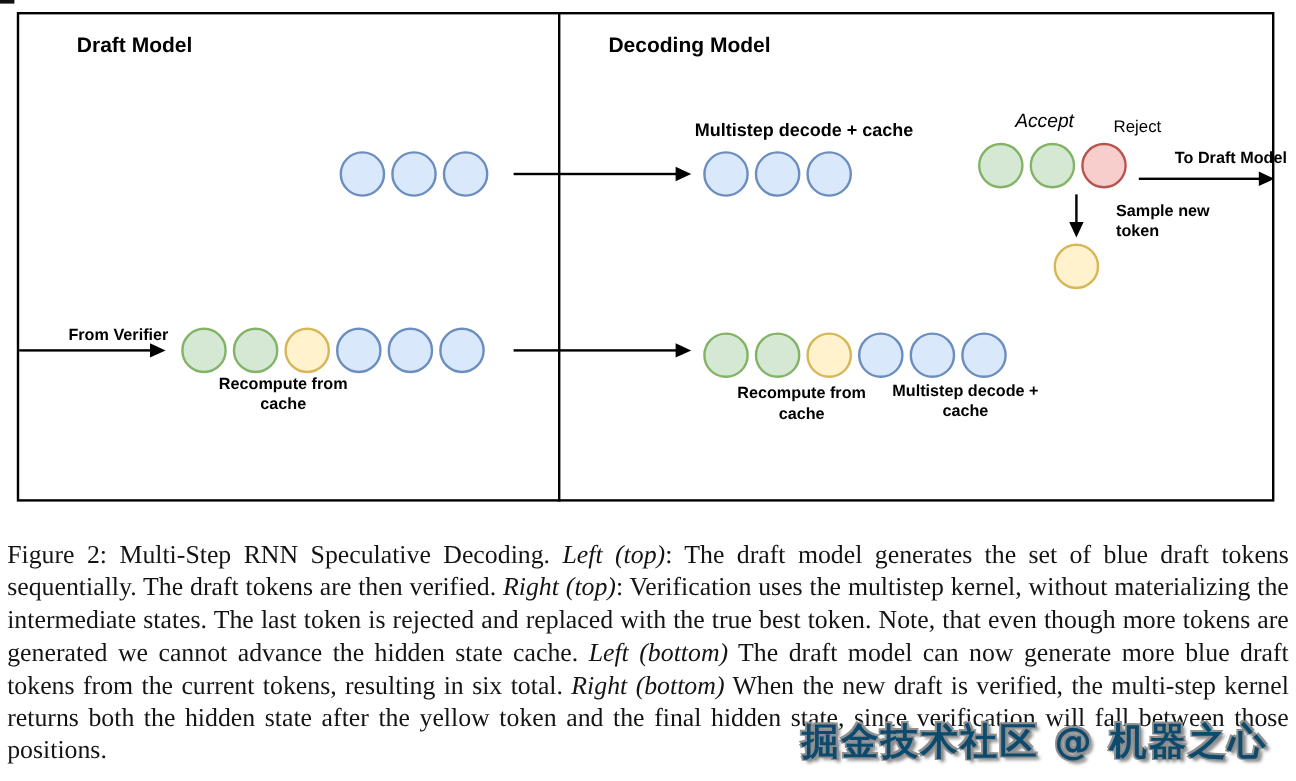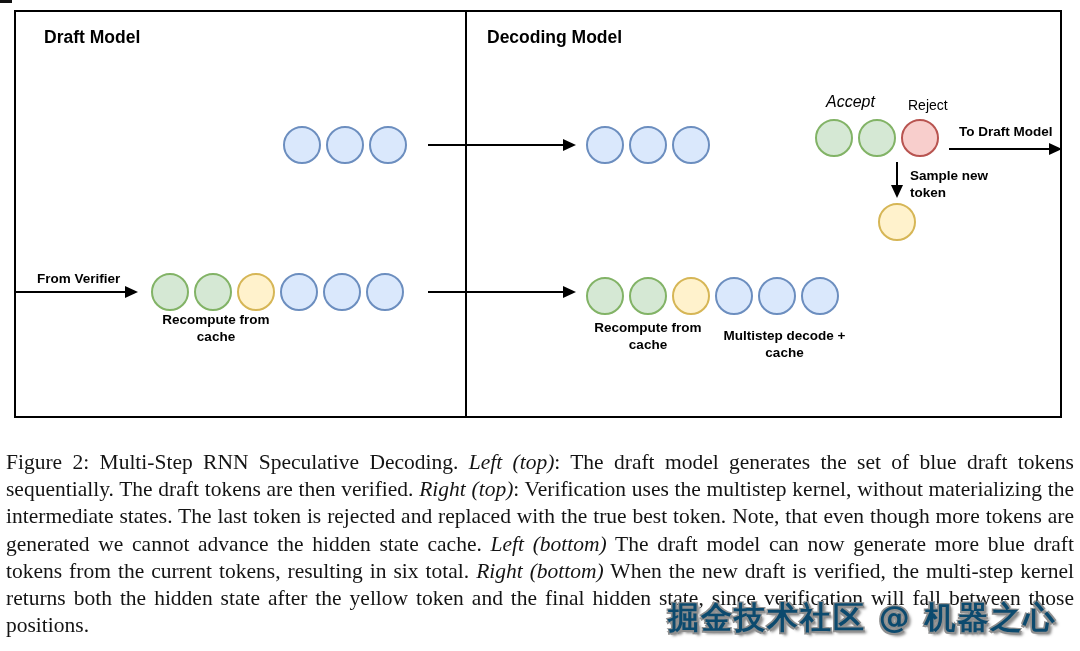--- a/index.html
+++ b/index.html
@@ -1,18 +1,18 @@
 <!DOCTYPE html>
 <html><head>
 <meta charset="utf-8">
 <style>
   html,body{margin:0;padding:0;background:#fff;}
   .page{position:relative;width:1080px;height:651px;background:#fff;overflow:hidden;
         font-family:"Liberation Sans",sans-serif;color:#000;}
-  .abs{position:absolute;}
+  .abs{position:absolute;margin-left:20px;}
   
   .frame{position:absolute;left:14px;top:10px;width:1048px;height:408px;
          border:2px solid #000;box-sizing:border-box;background:#fff;}
   .divider{position:absolute;left:465px;top:10px;width:2px;height:408px;background:#000;}
   .corner-artifact{position:absolute;left:0;top:0;width:12px;height:3px;background:#111;}
   
   .title{font-size:17.5px;font-weight:bold;white-space:nowrap;}
   .lbl{font-size:13.5px;font-weight:bold;white-space:nowrap;line-height:17px;}
   .lbl-lg{font-size:15px;font-weight:bold;white-space:nowrap;}
   .it{font-style:italic;font-weight:normal;}
@@ -59,20 +59,21 @@
       <span class="token" style="background: rgb(218, 232, 252); border-color: rgb(108, 142, 191);"></span>
       <span class="token" style="background: rgb(218, 232, 252); border-color: rgb(108, 142, 191);"></span>
       <span class="token" style="background: rgb(218, 232, 252); border-color: rgb(108, 142, 191);"></span>
     </div>
 
   <div>
     <div class="hline" style="left:428px;top:144px;width:136px"></div>
     <div class="head-r" style="left:563px;top:139px"></div>
   </div>
 
+  <div class="abs lbl-lg ctr" style="left:550px;top:100px;width:200px">Multistep decode + cache</div>
   <div class="token-row" style="left:586px;top:126px">
       <span class="token" style="background: rgb(218, 232, 252); border-color: rgb(108, 142, 191);"></span>
       <span class="token" style="background: rgb(218, 232, 252); border-color: rgb(108, 142, 191);"></span>
       <span class="token" style="background: rgb(218, 232, 252); border-color: rgb(108, 142, 191);"></span>
     </div>
 
   <div class="abs accept" style="left:826px;top:93px">Accept</div>
   <div class="abs reject" style="left:908px;top:97px">Reject</div>
   <div class="token-row" style="left:815px;top:119px">
       <span class="token" style="background: rgb(213, 232, 212); border-color: rgb(130, 179, 102);"></span>
@@ -126,21 +127,21 @@
       <span class="token" style="background: rgb(213, 232, 212); border-color: rgb(130, 179, 102);"></span>
       <span class="token" style="background: rgb(255, 242, 204); border-color: rgb(214, 182, 86);"></span>
       <span class="token" style="background: rgb(218, 232, 252); border-color: rgb(108, 142, 191);"></span>
       <span class="token" style="background: rgb(218, 232, 252); border-color: rgb(108, 142, 191);"></span>
       <span class="token" style="background: rgb(218, 232, 252); border-color: rgb(108, 142, 191);"></span>
     </div>
   <div class="abs lbl ctr" style="left:578px;top:319px;width:140px">
     <div>Recompute from</div>
     <div>cache</div>
   </div>
-  <div class="abs lbl ctr" style="left:712px;top:327px;width:145px">
+  <div class="abs lbl ctr" style="left:712px;top:317px;width:145px">
     <div>Multistep decode +</div>
     <div>cache</div>
   </div>
 
   <div class="caption"><span>Figure 2: Multi-Step RNN Speculative Decoding. </span><span class="it">Left (top)</span><span>: The draft model generates the set of blue draft tokens sequentially. The draft tokens are then verified. </span><span class="it">Right (top)</span><span>: Verification uses the multistep kernel, without materializing the intermediate states. The last token is rejected and replaced with the true best token. Note, that even though more tokens are generated we cannot advance the hidden state cache. </span><span class="it">Left (bottom)</span><span> The draft model can now generate more blue draft tokens from the current tokens, resulting in six total. </span><span class="it">Right (bottom)</span><span> When the new draft is verified, the multi-step kernel returns both the hidden state after the yellow token and the final hidden state, since verification will fall between those positions.</span></div>
 
   <div class="watermark">掘金技术社区 @ 机器之心</div>
 
 </div>
 

